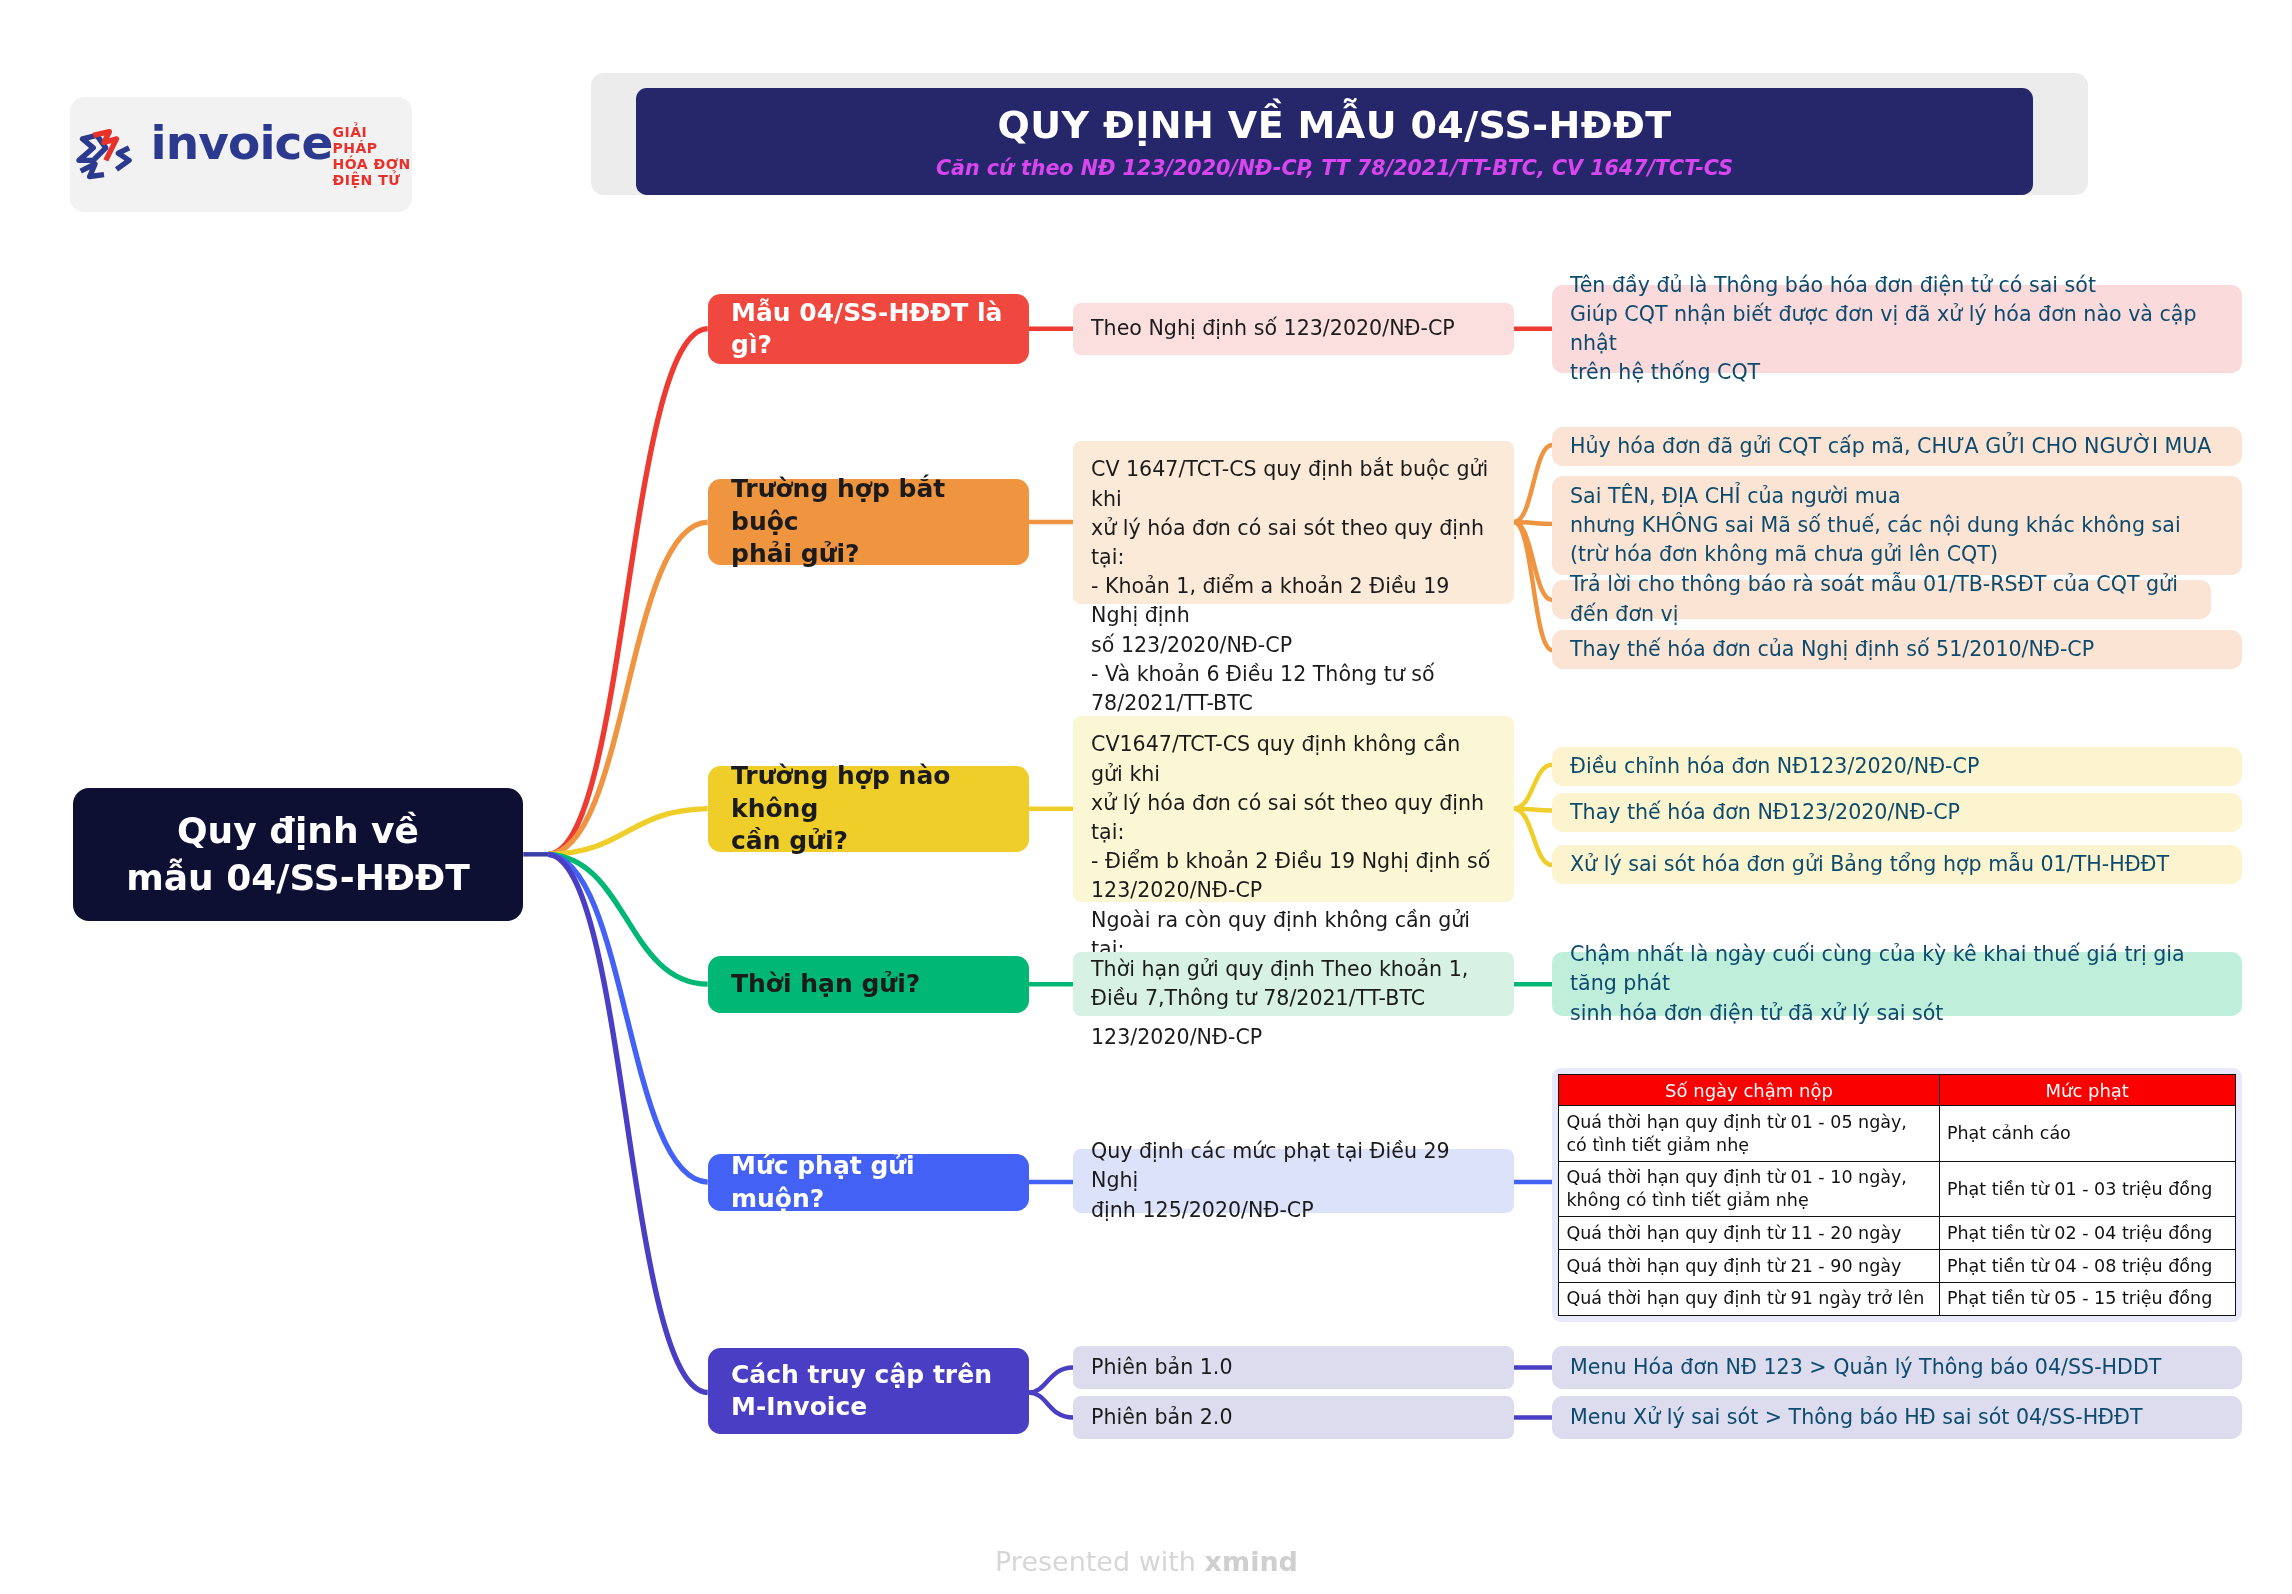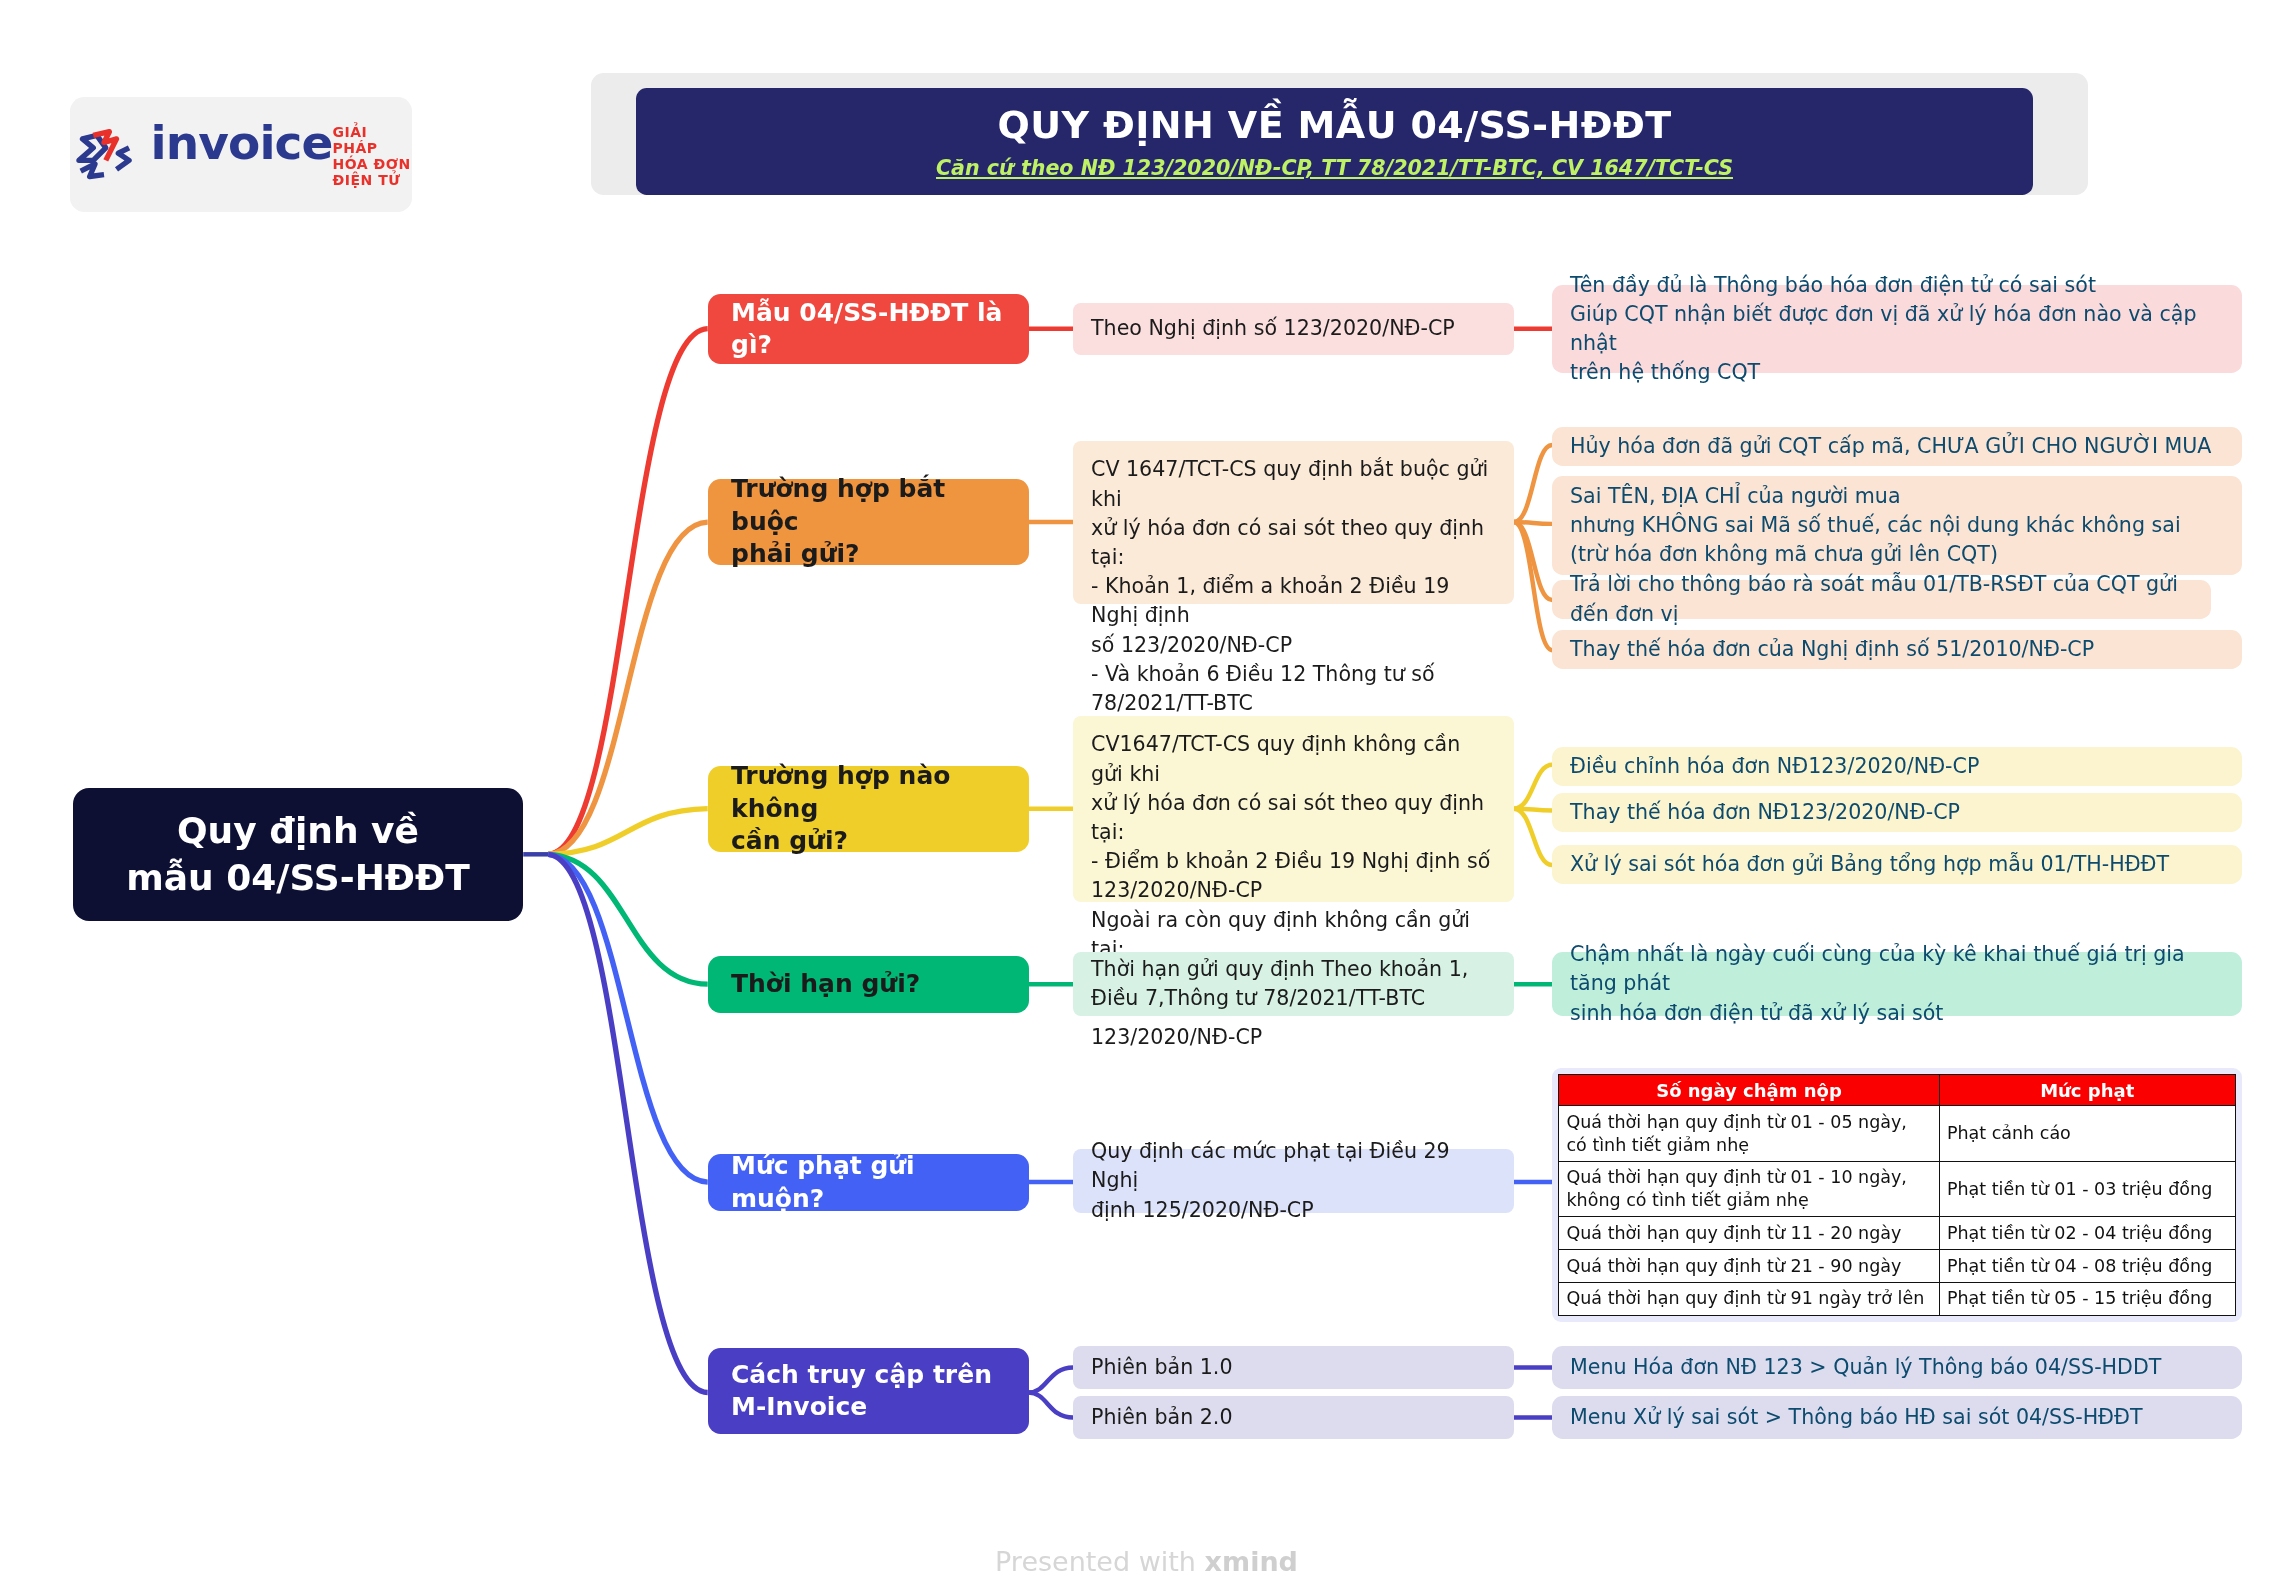--- a/index.html
+++ b/index.html
@@ -26,21 +26,21 @@
   .title-outer{
     position:absolute; left:591px; top:73px; width:1497px; height:122px;
     background:#ececec; border-radius:12.5px;
   }
   .title-inner{
     position:absolute; left:636px; top:88px; width:1397px; height:107px;
     background:#26276b; border-radius:10.7px;
     display:flex; flex-direction:column; align-items:center; justify-content:center;
   }
   .title-main{ color:#ffffff; font-size:38px; font-weight:bold; letter-spacing:0.4px; }
-  .title-sub{ color:#bef264; font-size:20.6px; font-style:italic; font-weight:bold; margin-top:9px;text-decoration:underline; }
+  .title-sub{ color:#d946ef; font-size:20.6px; font-style:italic; font-weight:bold; margin-top:9px; }
 
   
   .root-node{
     position:absolute; left:73px; top:788px; width:450px; height:133px;
     background:#0d1033; border-radius:16px;
     display:flex; align-items:center; justify-content:center; text-align:center;
     color:#fff; font-size:36px; font-weight:bold; line-height:1.28;
   }
 
   .l1{
@@ -57,21 +57,21 @@
   }
   .pre{ white-space:pre-line; }
 
   
   .tbl-wrap{
     position:absolute; left:1552px; top:1068px; width:690px;
     background:#e8eafc; border-radius:9px; padding:6.3px;
   }
   table.pen{ border-collapse:collapse; width:100%; font-size:17.5px; color:#111; background:#fff;}
   table.pen th{
-    background:#fa0000; color:#fff; font-weight:bold; text-align:center;
+    background:#fa0000; color:#fff; font-weight:normal; text-align:center;
     border:0.9px solid #111; padding:4.5px 5.4px; font-size:18px;
   }
   table.pen td{ border:0.9px solid #111; padding:4.5px 7.2px; vertical-align:middle; line-height:1.3; }
   table.pen td.c2{ width:296px; }
 
   .footer{
     position:absolute; left:0; top:1546px; width:100%; text-align:center;
     color:#d6d6d6; font-size:27px;
   }
   .footer b{ color:#cfcfcf; }

